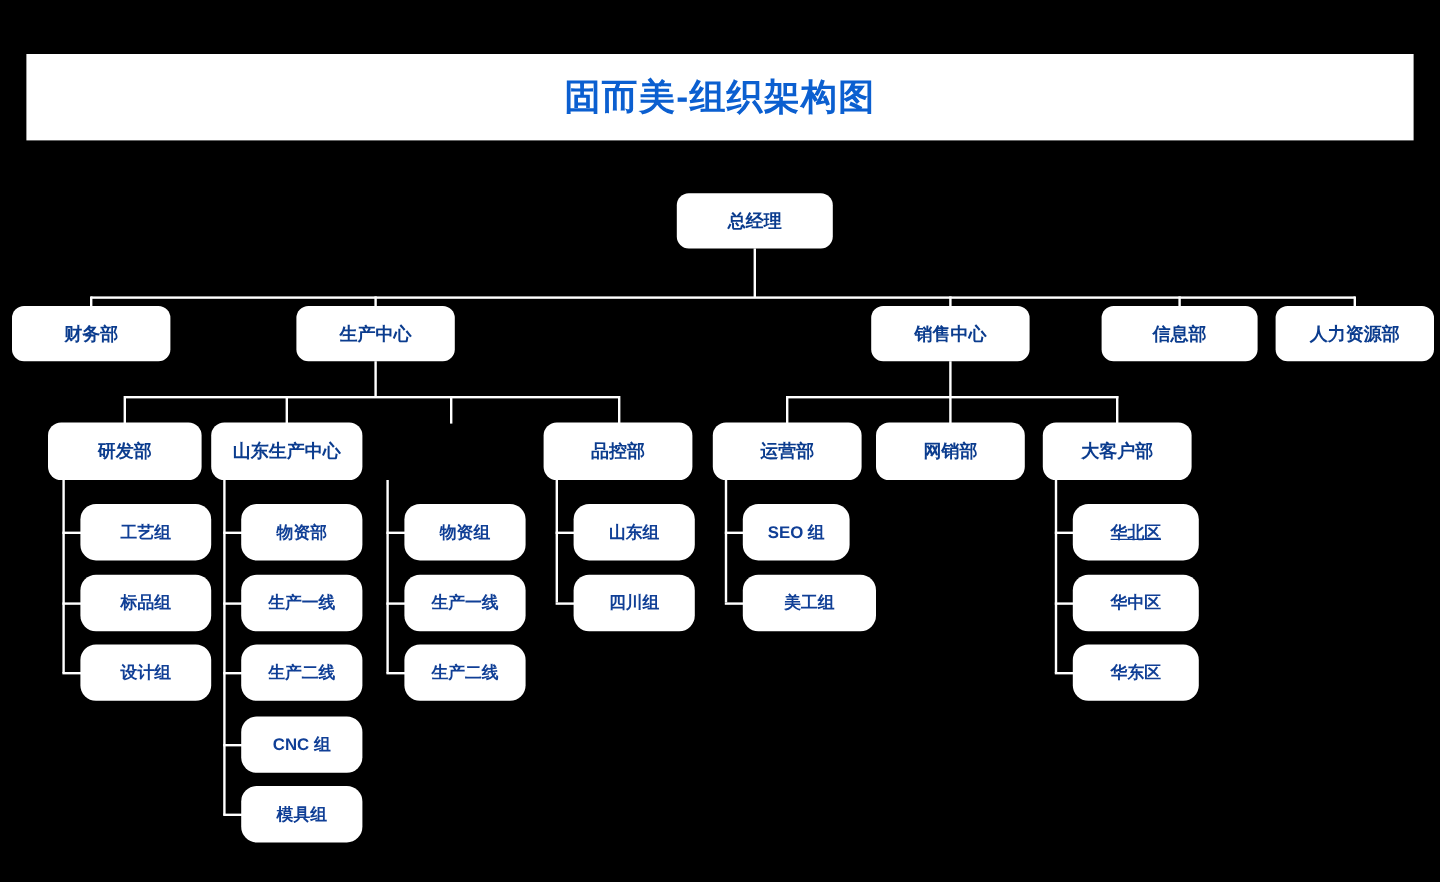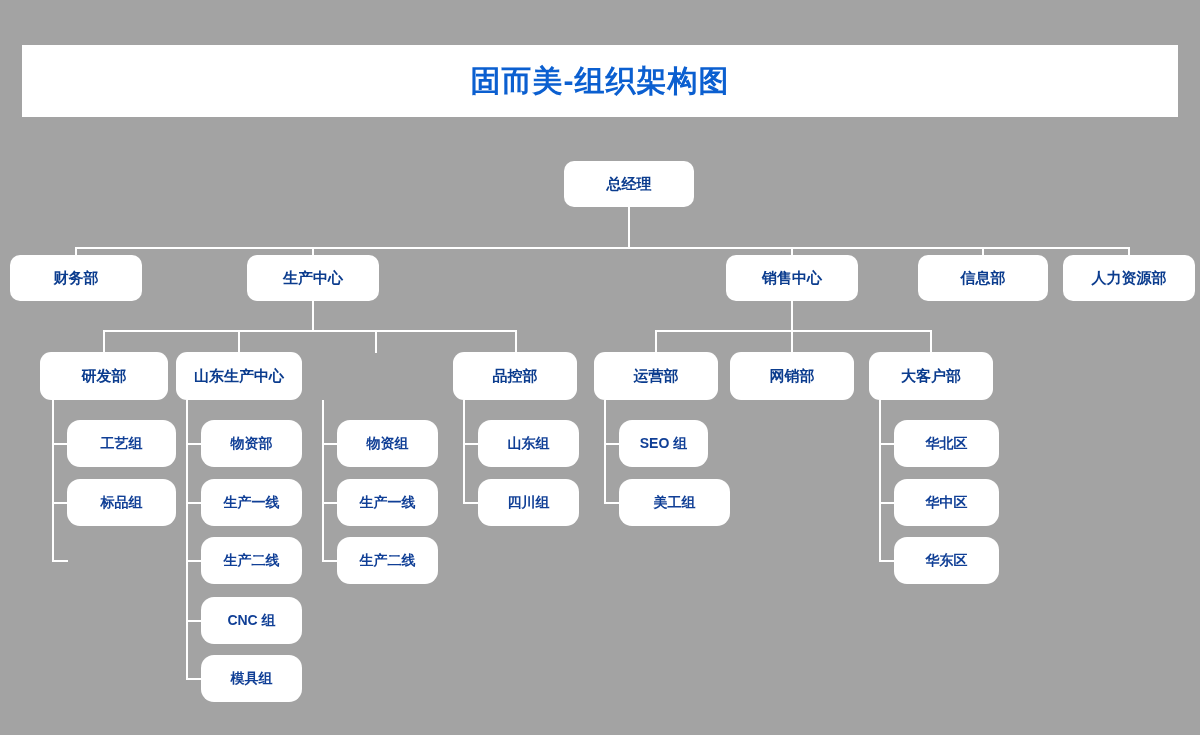--- a/index.html
+++ b/index.html
@@ -6,21 +6,21 @@
   html,body{margin:0;padding:0;}
   body{
     width:1200px;height:735px;
     background:#0561d8;
     font-family:"Liberation Sans","DejaVu Sans",sans-serif;
     overflow:hidden;
   }
   #chart{
     position:relative;
     width:1200px;height:735px;
-    background:#a3a3a3;
+    background:#000000;
   }
   
   .title-banner{
     position:absolute;
     left:22px; top:45px;
     width:1156px; height:72px;
     background:#ffffff;
     display:flex; align-items:center; justify-content:center;
   }
   .title-text{
@@ -141,34 +141,35 @@
 
   <div class="node lvl3" style="left:40px; top:352px; width:128px;">研发部</div>
   <div class="node lvl3" style="left:176px; top:352px; width:126px;">山东生产中心</div>
   <div class="node lvl3" style="left:453px; top:352px; width:124px;border-radius:11px;">品控部</div>
   <div class="node lvl3" style="left:594px; top:352px; width:124px;">运营部</div>
   <div class="node lvl3" style="left:730px; top:352px; width:124px;">网销部</div>
   <div class="node lvl3" style="left:869px; top:352px; width:124px;">大客户部</div>
 
   <div class="node leaf" style="left:67px; top:420px; width:109px;font-family:Liberation Mono, monospace;">工艺组</div>
   <div class="node leaf" style="left:67px; top:479px; width:109px;">标品组</div>
+  <div class="node leaf" style="left:67px; top:537px; width:109px;">设计组</div>
 
   <div class="node leaf" style="left:201px; top:420px; width:101px;">物资部</div>
   <div class="node leaf" style="left:201px; top:479px; width:101px;">生产一线</div>
   <div class="node leaf" style="left:201px; top:537px; width:101px;">生产二线</div>
   <div class="node leaf" style="left:201px; top:597px; width:101px;">CNC 组</div>
   <div class="node leaf" style="left:201px; top:655px; width:101px;">模具组</div>
 
   <div class="node leaf" style="left:337px; top:420px; width:101px;">物资组</div>
   <div class="node leaf" style="left:337px; top:479px; width:101px;">生产一线</div>
   <div class="node leaf" style="left:337px; top:537px; width:101px;">生产二线</div>
 
   <div class="node leaf" style="left:478px; top:420px; width:101px;">山东组</div>
   <div class="node leaf" style="left:478px; top:479px; width:101px;">四川组</div>
 
   <div class="node leaf" style="left:619px; top:420px; width:89px;">SEO 组</div>
   <div class="node leaf" style="left:619px; top:479px; width:111px;">美工组</div>
 
-  <div class="node leaf" style="left:894px; top:420px; width:105px;">华北区</div>
+  <div class="node leaf" style="left:894px; top:420px; width:105px;text-decoration:underline;">华北区</div>
   <div class="node leaf" style="left:894px; top:479px; width:105px;">华中区</div>
   <div class="node leaf" style="left:894px; top:537px; width:105px;">华东区</div>
 
 </div>
 
 </body></html>

